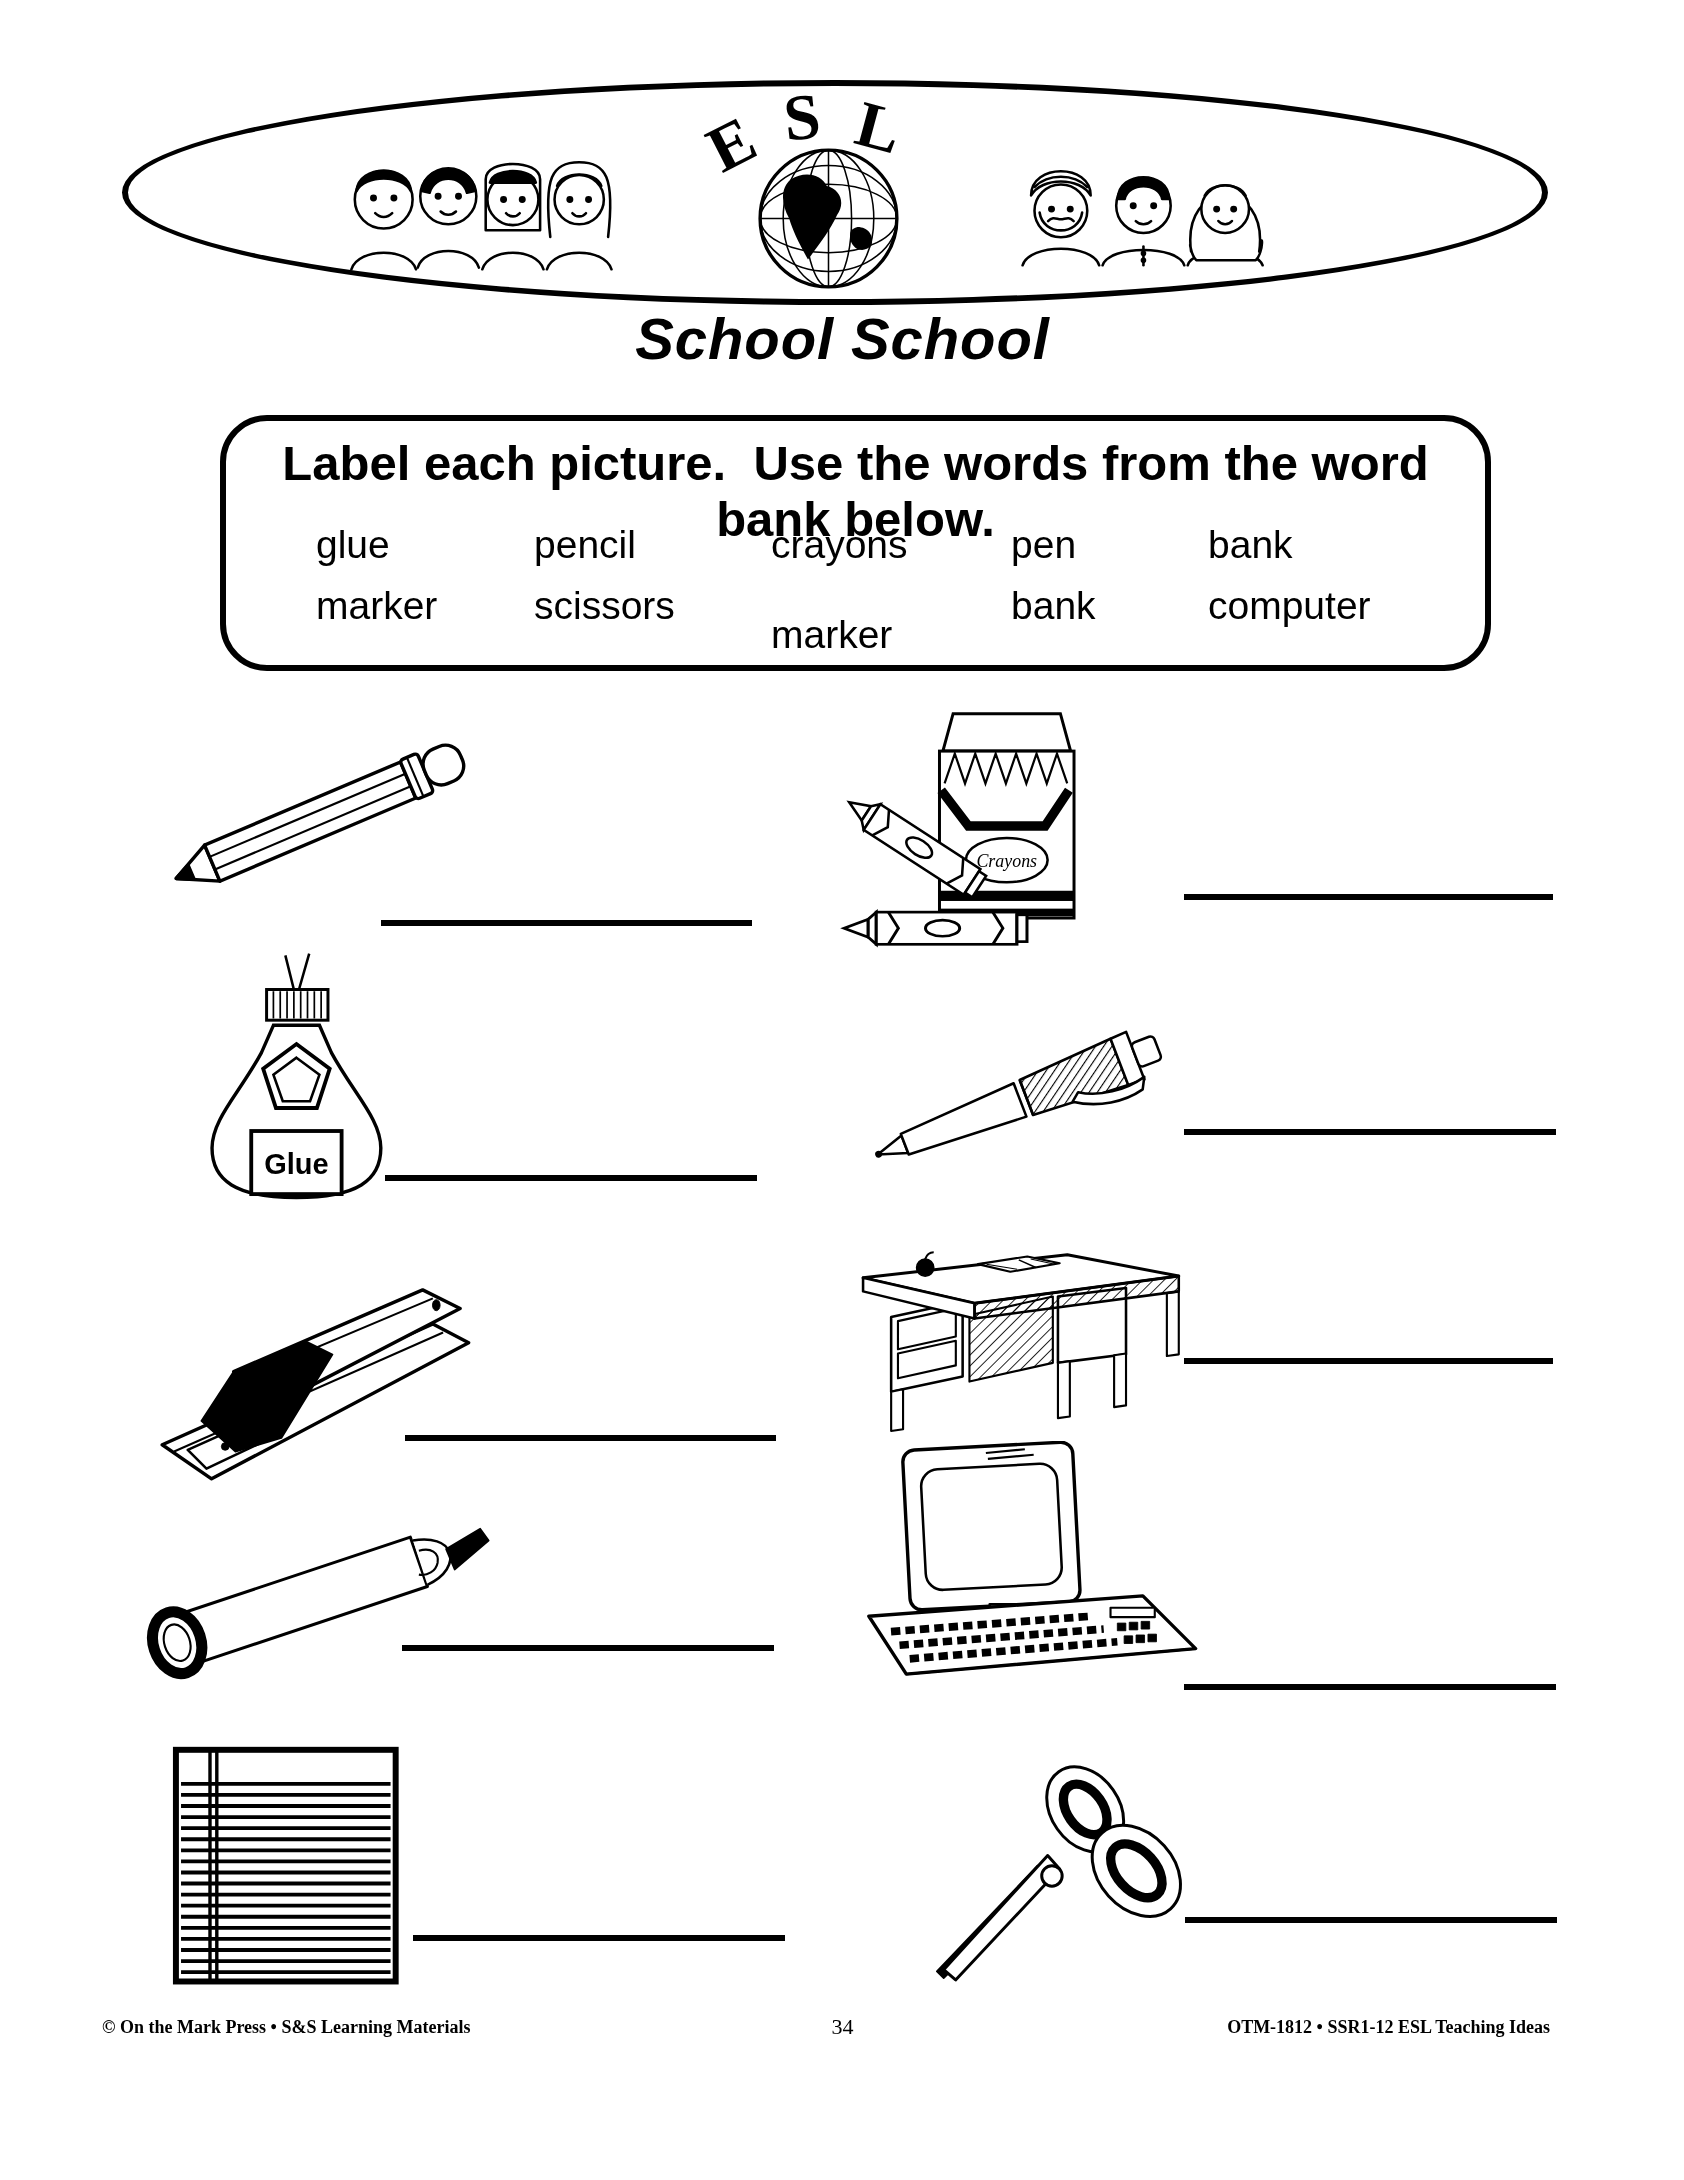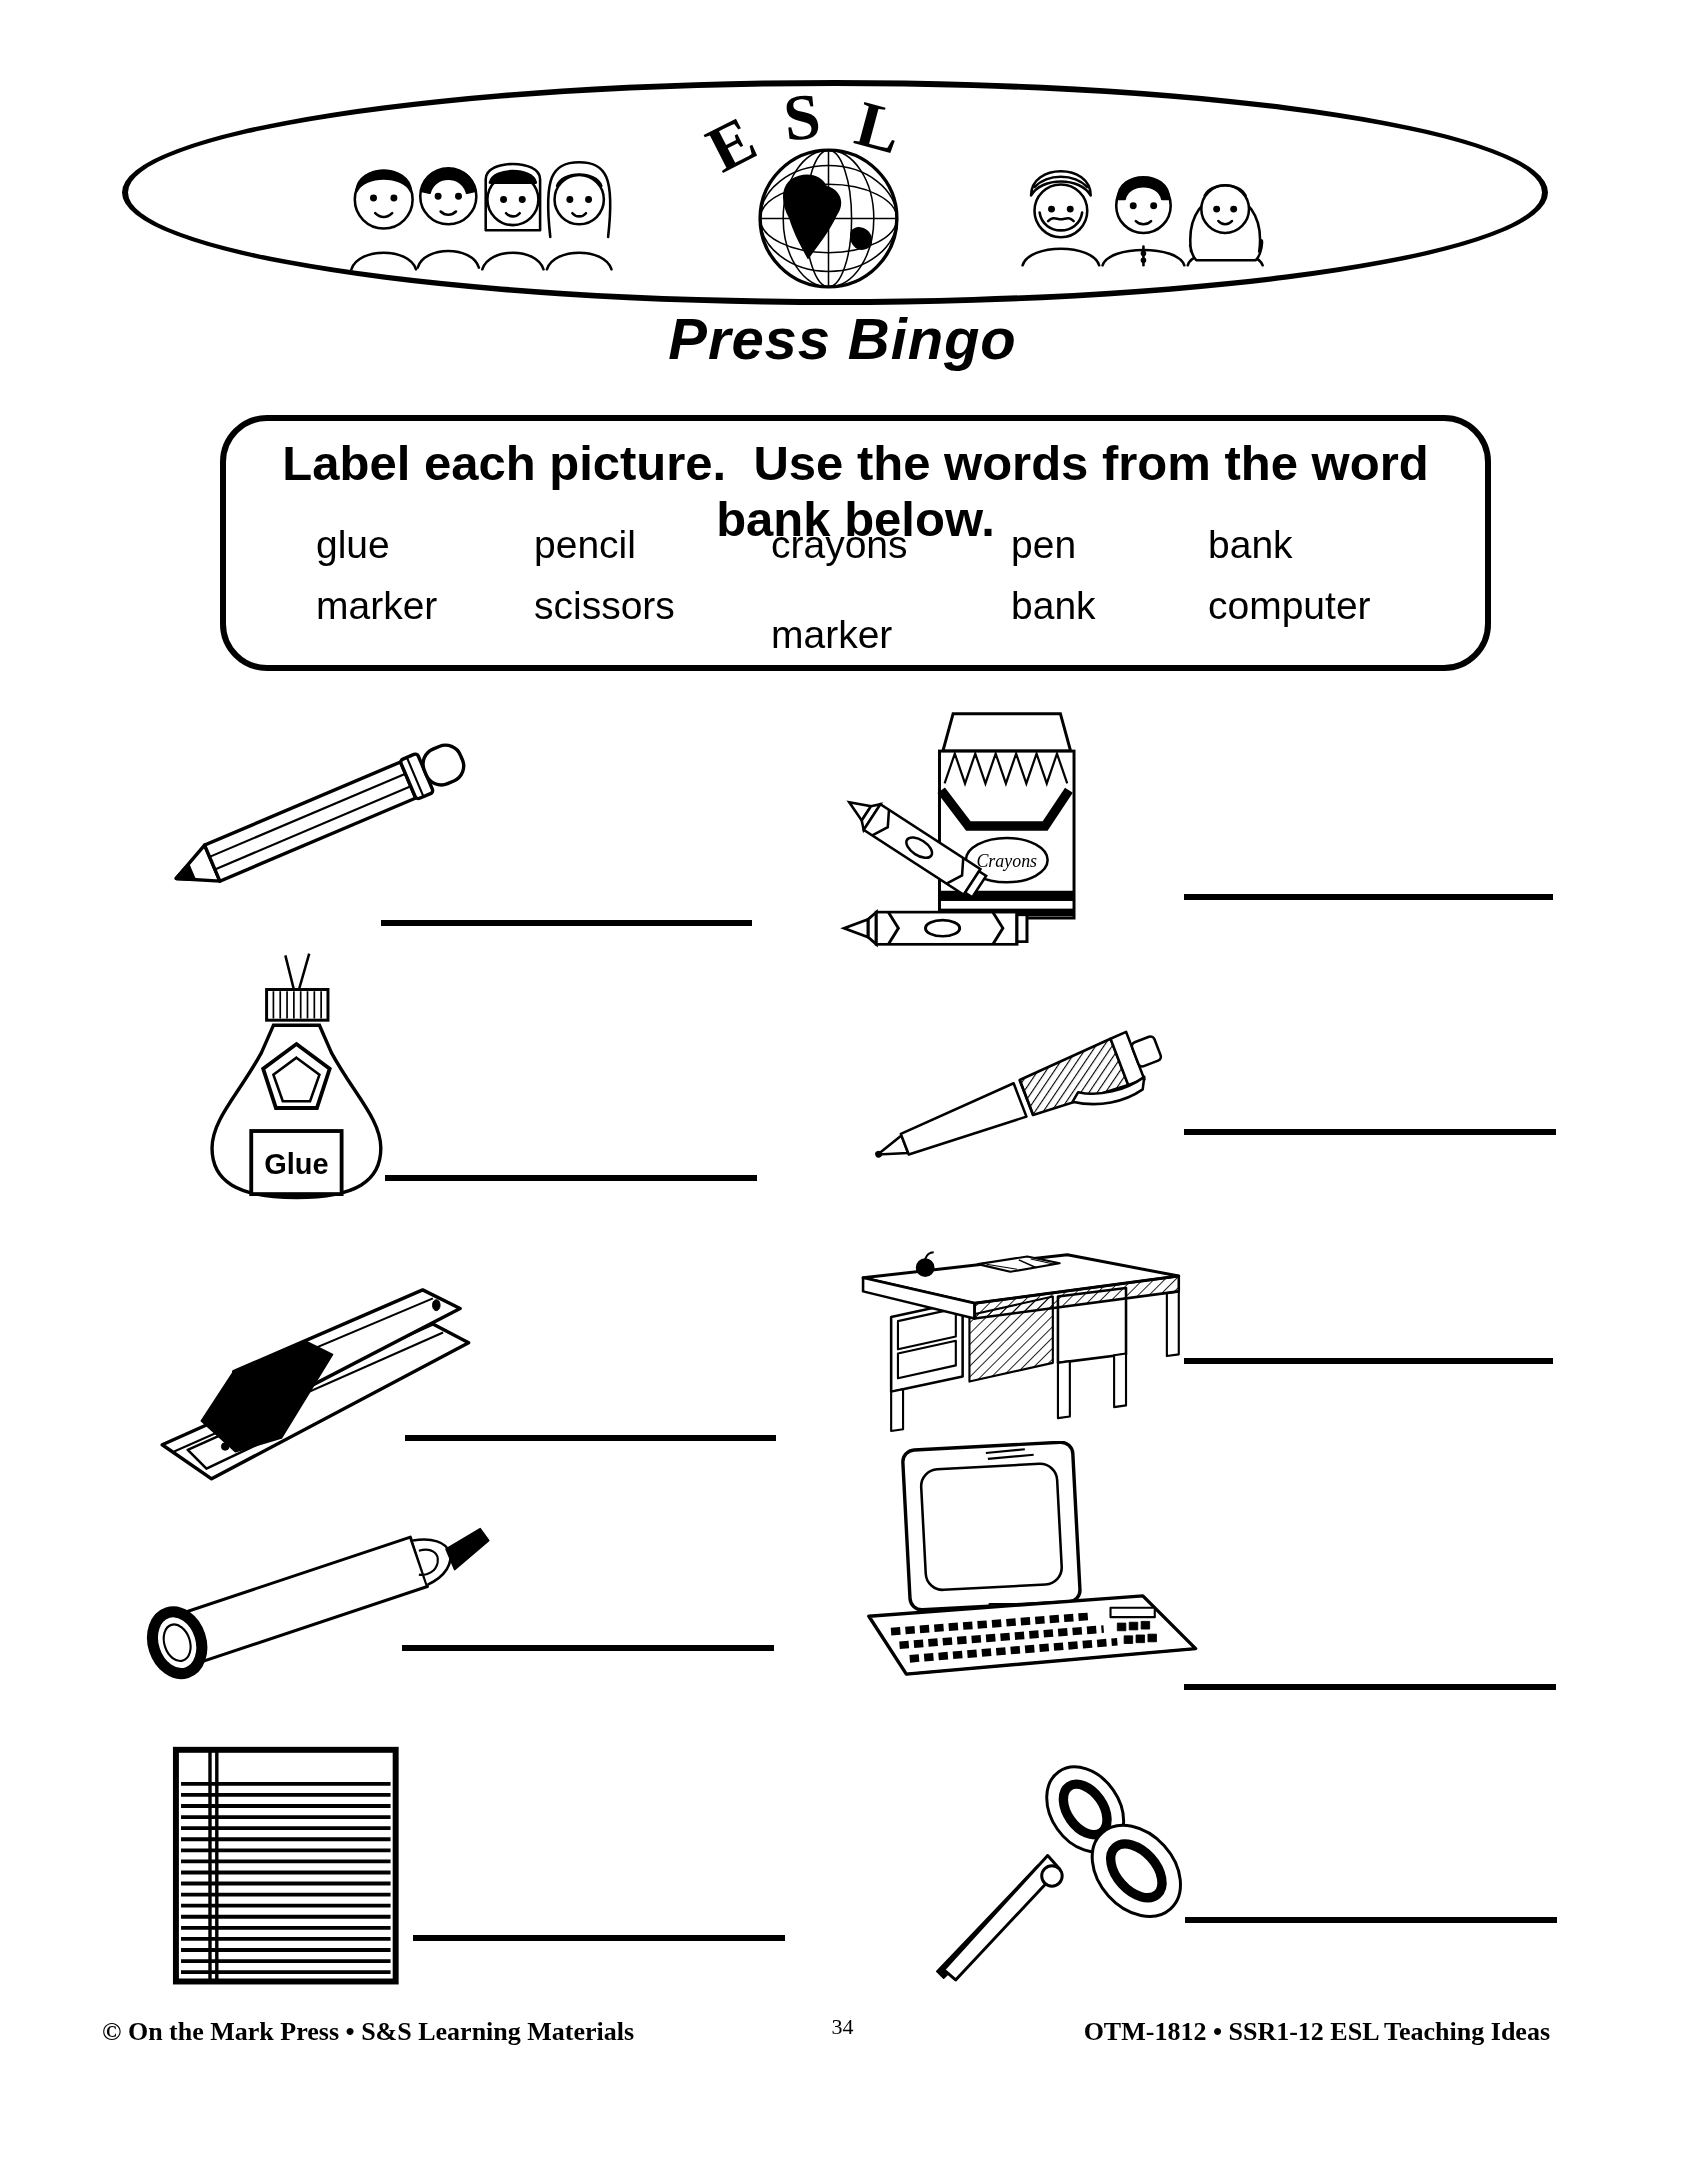--- a/index.html
+++ b/index.html
@@ -30,21 +30,21 @@
   .instruction-text{
     position:absolute;left:0;top:13.6px;width:100%;text-align:center;
     font-size:49px;font-weight:700;white-space:pre-wrap;
   }
   .wb-word{position:absolute;font-size:39px;font-weight:400;}
   
   .answer-line{position:absolute;height:6px;background:#000;}
   
   .footer-text{
     position:absolute;top:2017px;font-family:"Liberation Serif",serif;
-    font-weight:700;font-size:26px;white-space:nowrap;
+    font-weight:700;font-size:18px;white-space:nowrap;
   }
   .footer-page{
     position:absolute;top:2014px;left:50%;transform:translateX(-50%);
     font-family:"Liberation Serif",serif;font-size:22px;font-weight:400;
   }
   svg{display:block;}
 </style>
 </head>
 <body>
 
@@ -144,21 +144,21 @@
       <path d="M204,166 C210,144 284,144 292,166"></path>
       <path d="M208,150 C196,62 300,62 288,150 C292,120 294,150 284,160 L214,160 C206,152 206,130 208,150 Z"></path>
       <circle cx="248" cy="100" r="28"></circle>
       <path d="M224,84 C232,68 264,68 272,84" fill="none"></path>
       <circle cx="238" cy="100" r="2.6" fill="#000"></circle>
         <circle cx="258" cy="100" r="2.6" fill="#000"></circle>
       <path d="M240,114 C244,119 252,119 256,114" fill="none"></path>
     </g>
   </svg>
 
-  <div class="page-title">Press Bingo</div>
+  <div class="page-title">School School</div>
 
   <div class="instruction-box">
     <div class="instruction-text">Label each picture.  Use the words from the word bank below.</div>
   </div>
   <span class="wb-word" style="left:316px;top:523px">glue</span>
   <span class="wb-word" style="left:534px;top:523px">pencil</span>
   <span class="wb-word" style="left:771px;top:523px">crayons</span>
   <span class="wb-word" style="left:1011px;top:523px">pen</span>
   <span class="wb-word" style="left:1208px;top:523px">bank</span>
   <span class="wb-word" style="left:316px;top:584px">marker</span>

